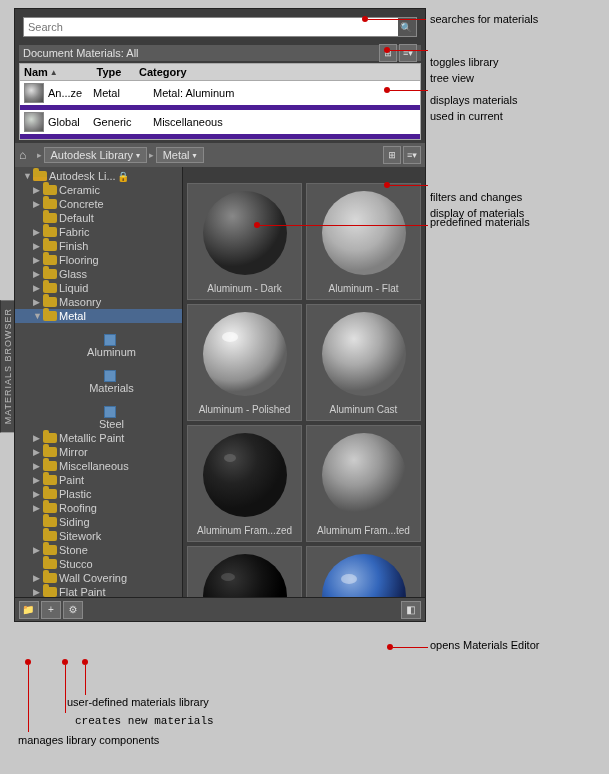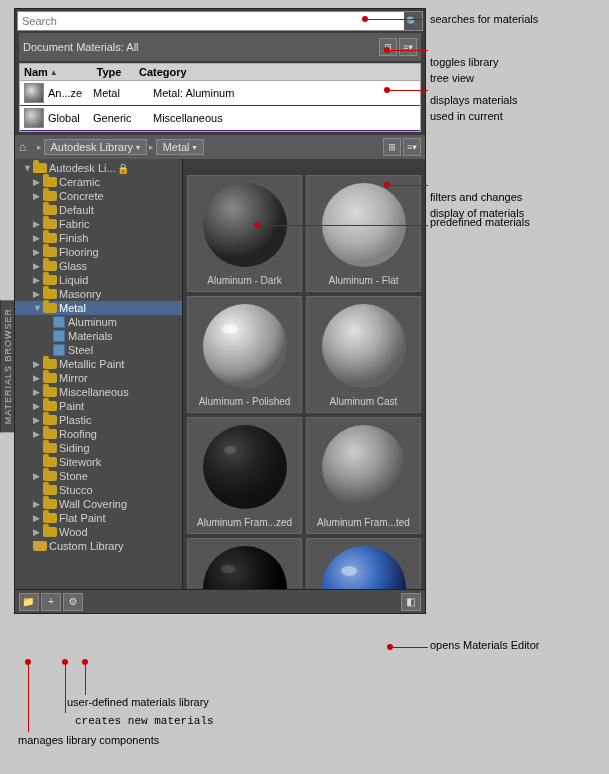--- a/index.html
+++ b/index.html
@@ -20,21 +20,21 @@
       width: 420px;
       background: #3c3c3c;
       border: 1px solid #222;
     }
 
     
     .search-bar {
       display: flex;
       align-items: center;
       background: #fff;
-      margin: 2px;
+      margin: 8px;
       border: 1px solid #888;
       height: 20px;
     }
     .search-input {
       flex: 1;
       border: none;
       outline: none;
       font-size: 11px;
       padding: 0 4px;
       background: #fff;
@@ -52,21 +52,21 @@
       font-size: 10px;
     }
 
     
     .doc-materials-header {
       display: flex;
       align-items: center;
       background: #5a5a5a;
       padding: 2px 4px;
       margin: 0 4px 2px 4px;
-      height: 28px;
+      height: 16px;
     }
     .doc-materials-label {
       flex: 1;
       color: #e0e0e0;
       font-size: 11px;
     }
     .header-icons {
       display: flex;
       gap: 2px;
     }
@@ -111,21 +111,21 @@
     }
     .table-header .col-category {
       flex: 1;
       font-size: 11px;
       font-weight: bold;
     }
     .table-row {
       display: flex;
       align-items: center;
       padding: 2px 4px;
-      border-bottom: 1px solid #4c1d95;
+      border-bottom: 5px solid #4c1d95;
       background: #fff;
     }
     .mat-thumb {
       width: 20px;
       height: 20px;
       border: 1px solid #888;
       margin-right: 4px;
       flex-shrink: 0;
     }
     .mat-thumb.metal {
@@ -207,21 +207,21 @@
     .tree-item .expand-arrow {
       width: 10px;
       font-size: 9px;
       color: #aaa;
       flex-shrink: 0;
     }
     .tree-item .item-label { font-size: 11px; }
 
     .tree-indent-1 { padding-left: 8px; }
     .tree-indent-2 { padding-left: 18px; }
-    .tree-indent-3 { padding-left: 28px; }
+    .tree-indent-3 { padding-left: 28px; flex-direction: column; }
 
     
     .folder-yellow {
       display: inline-block;
       width: 14px;
       height: 10px;
       background: #c8a020;
       border-radius: 0 2px 2px 2px;
       position: relative;
       margin-right: 2px;

